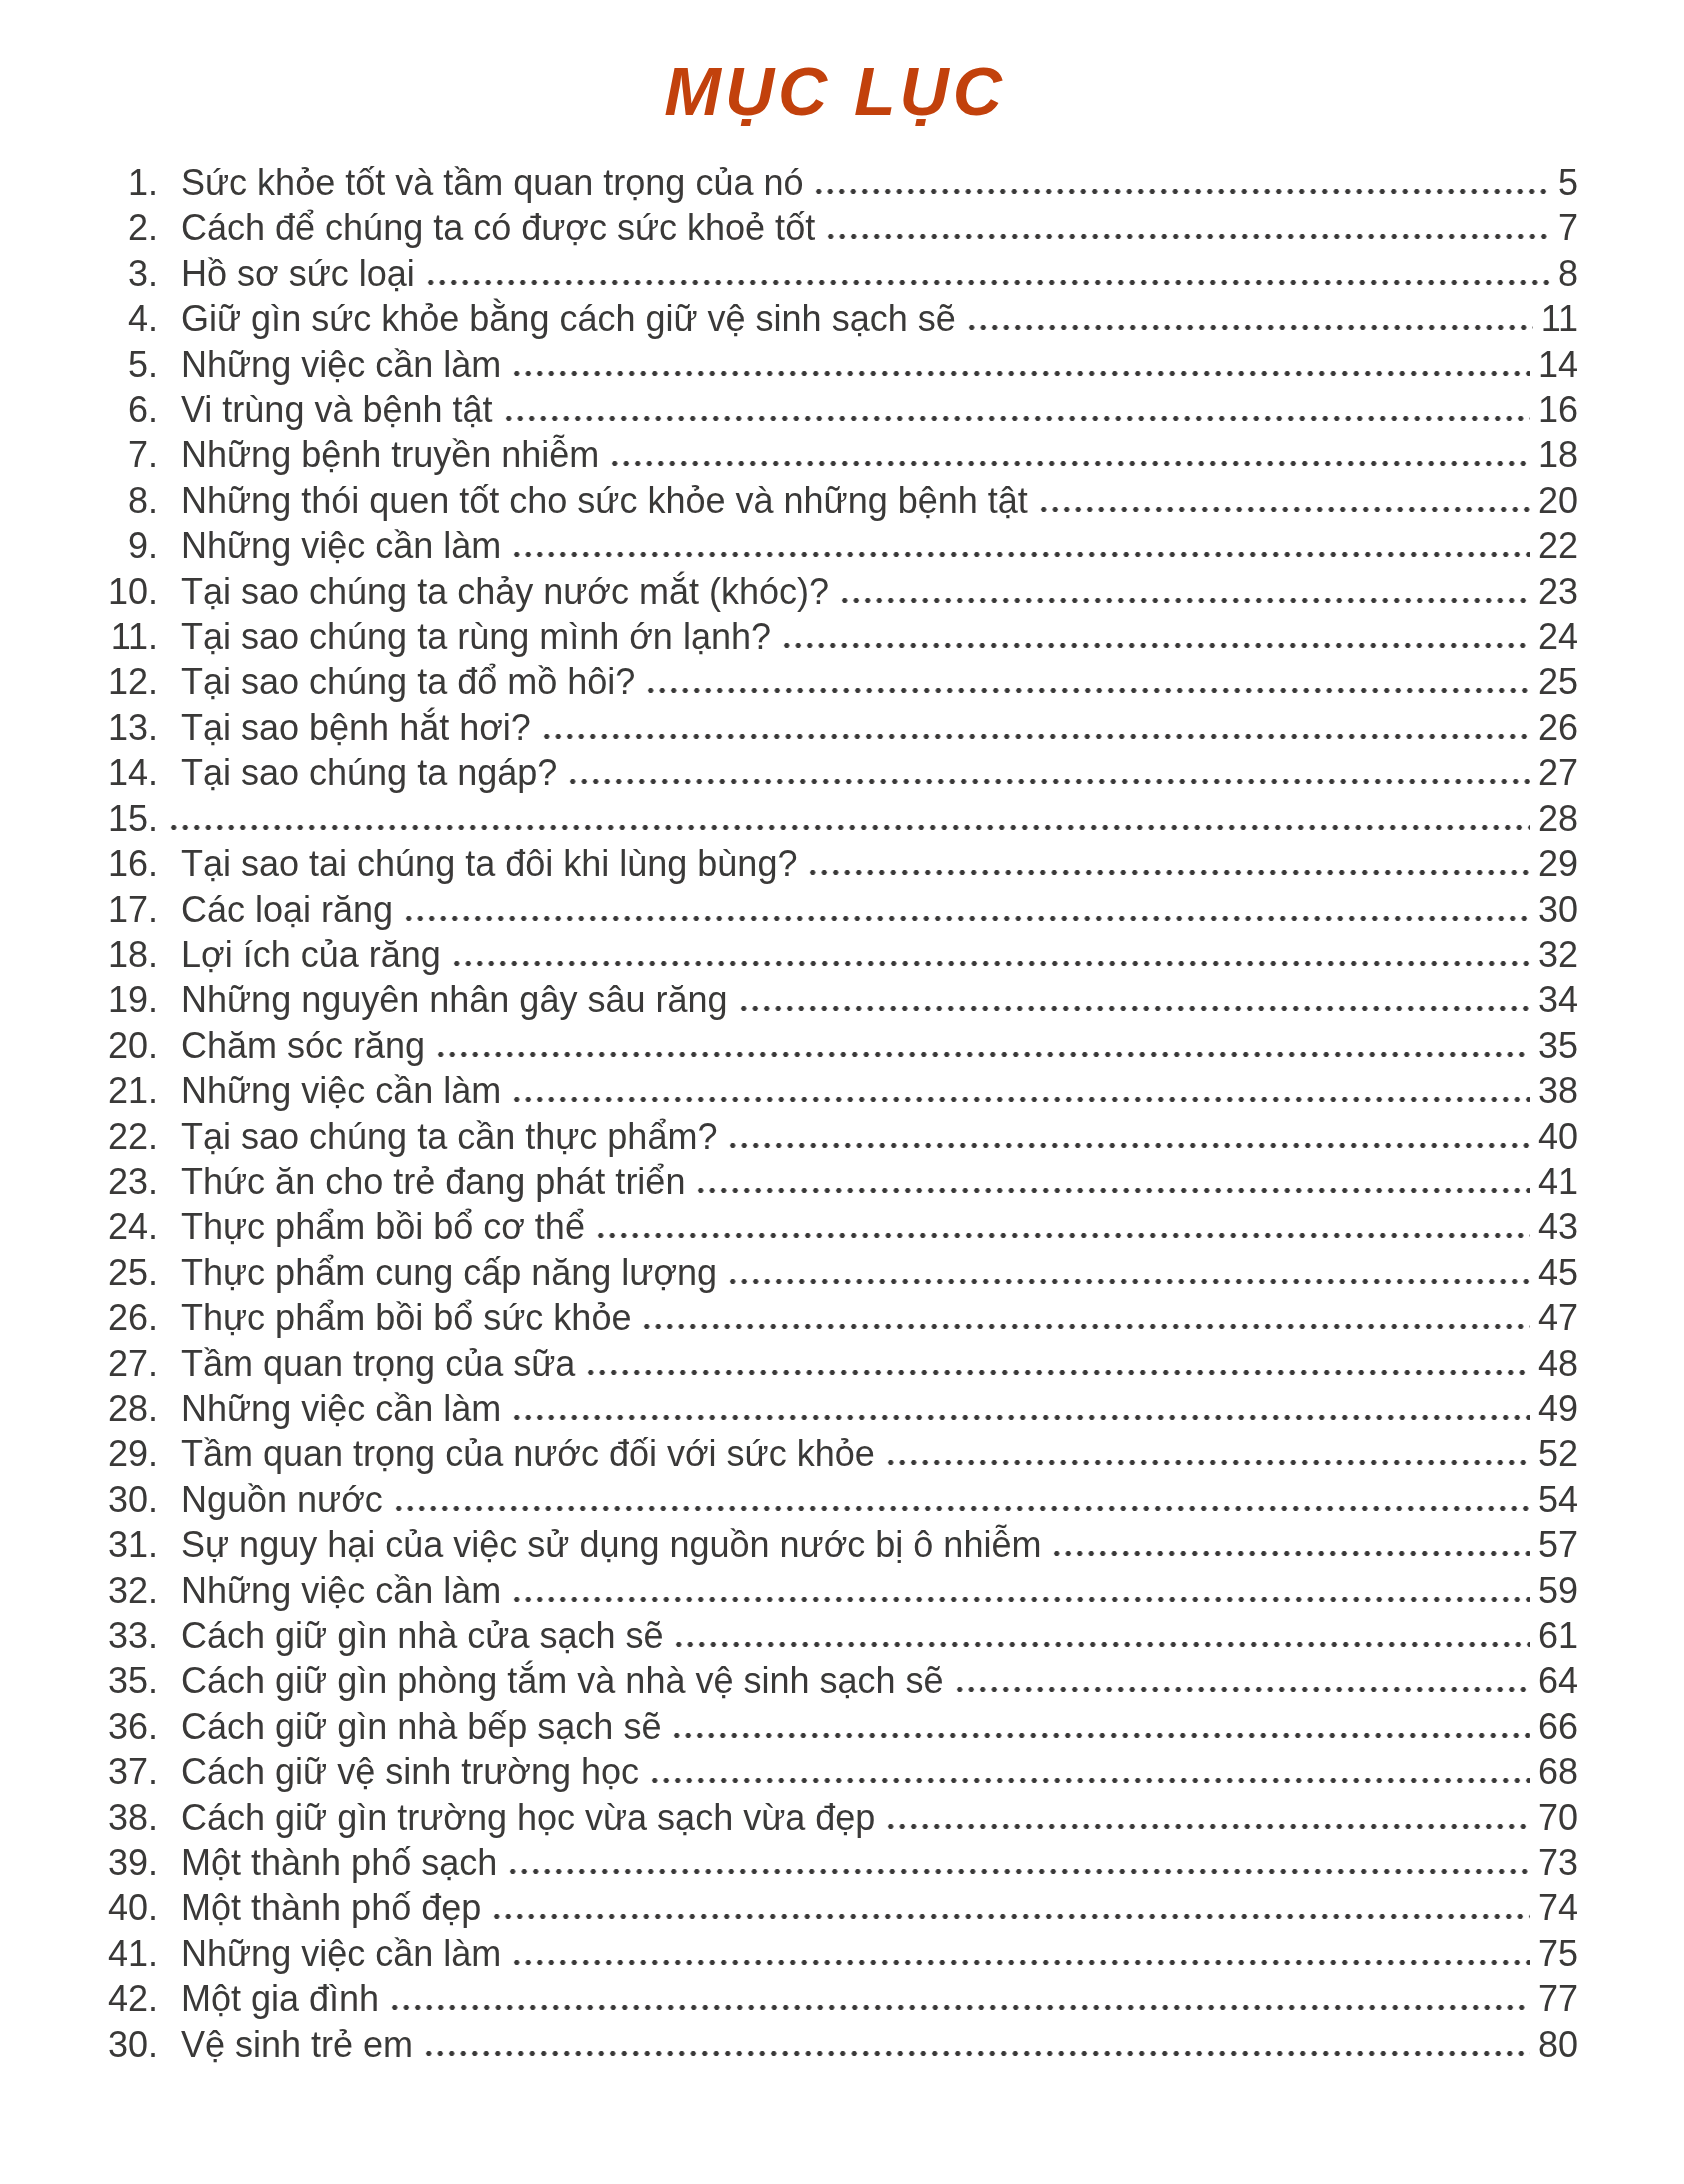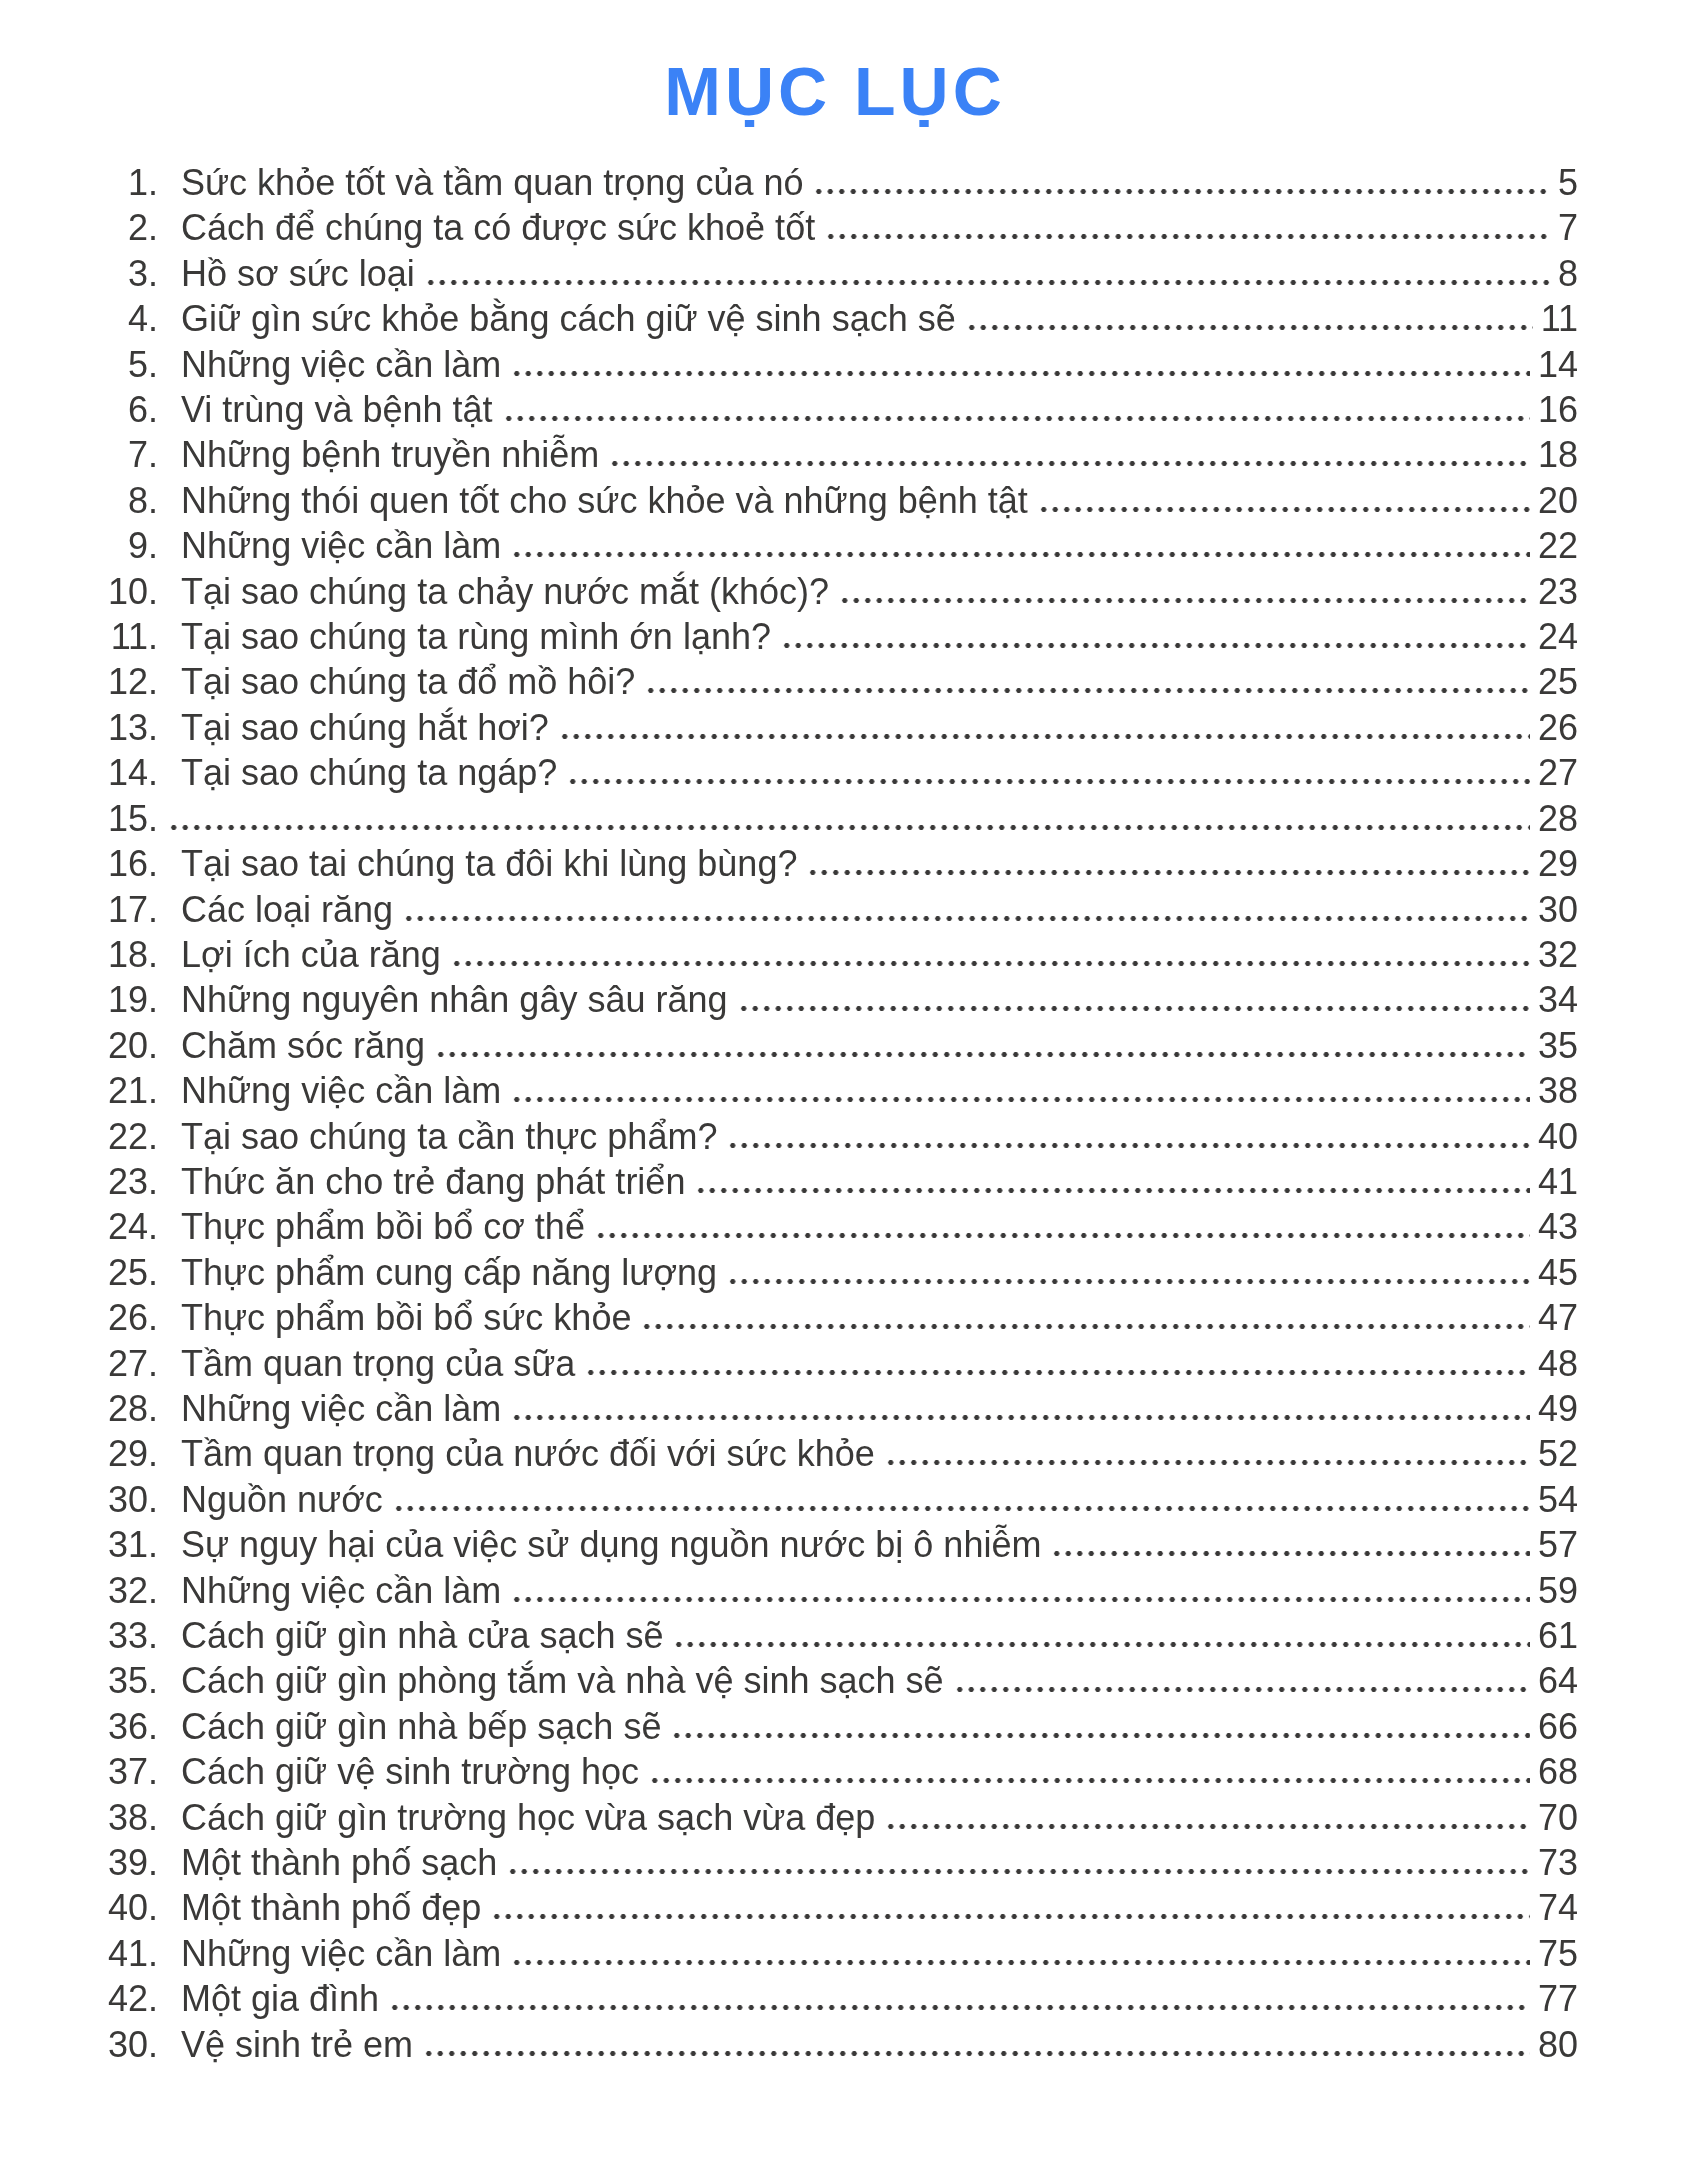--- a/index.html
+++ b/index.html
@@ -60,21 +60,21 @@
   .toc-page {
     flex: none;
     padding-left: 4px;
     text-align: right;
   }
 </style>
 </head>
 <body style="color: rgb(58, 57, 56);">
 
 <div class="page">
-  <h1 class="page-title" style="color: #3b82f6;">MỤC LỤC</h1>
+  <h1 class="page-title" style="color: #c2410c; font-style: italic;">MỤC LỤC</h1>
 
   <div class="toc-list">
   <div class="toc-row">
     <span class="toc-num">1.</span>
     <span class="toc-title">Sức khỏe tốt và tầm quan trọng của nó</span>
     <span class="toc-dots"></span>
     <span class="toc-page">5</span>
   </div>
 
   <div class="toc-row">
@@ -149,21 +149,21 @@
 
   <div class="toc-row">
     <span class="toc-num">12.</span>
     <span class="toc-title">Tại sao chúng ta đổ mồ hôi?</span>
     <span class="toc-dots"></span>
     <span class="toc-page">25</span>
   </div>
 
   <div class="toc-row">
     <span class="toc-num">13.</span>
-    <span class="toc-title">Tại sao chúng hắt hơi?</span>
+    <span class="toc-title">Tại sao bệnh hắt hơi?</span>
     <span class="toc-dots"></span>
     <span class="toc-page">26</span>
   </div>
 
   <div class="toc-row">
     <span class="toc-num">14.</span>
     <span class="toc-title">Tại sao chúng ta ngáp?</span>
     <span class="toc-dots"></span>
     <span class="toc-page">27</span>
   </div>

